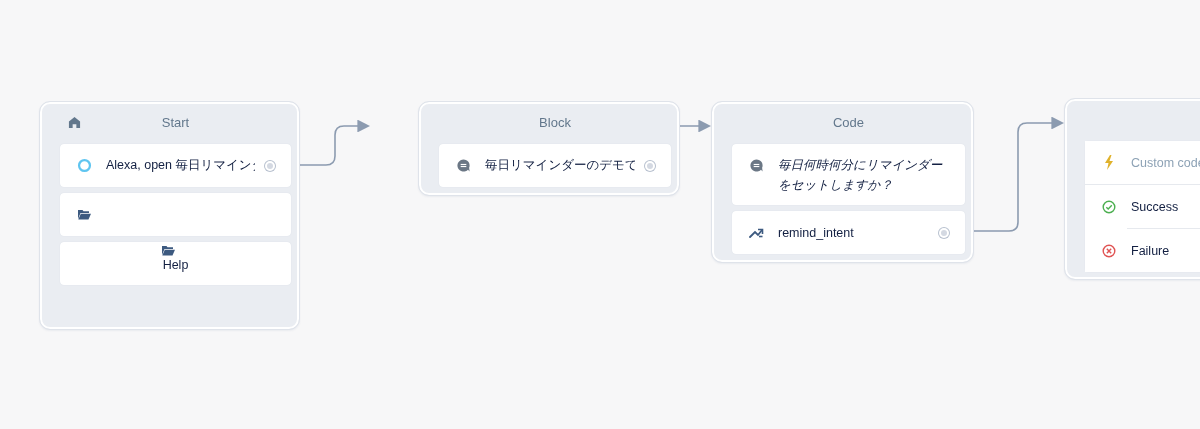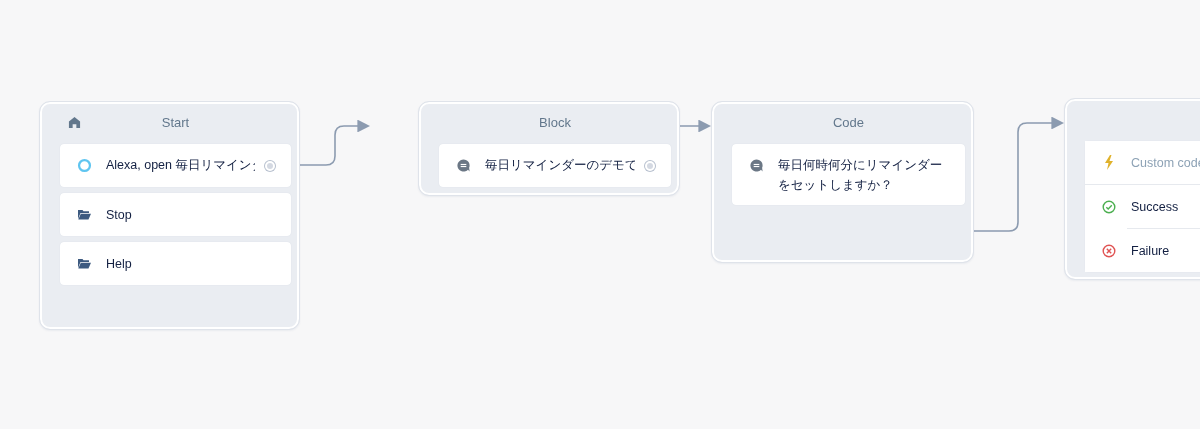--- a/index.html
+++ b/index.html
@@ -51,21 +51,21 @@
       position: relative;
     }
     .step + .step { margin-top: 6px; }
     .step .icon {
       width: 16px; height: 16px;
       flex: 0 0 16px;
       margin-right: 14px;
       display: flex; align-items: center; justify-content: center;
     }
     .step .label { flex: 1 1 auto; white-space: nowrap; overflow: hidden; }
-    .step .label.wrap { white-space: normal; line-height: 20px; }
+    .step .label.wrap { white-space: normal; line-height: 20px; font-style: italic; }
     .port {
       width: 10px; height: 10px;
       border-radius: 50%;
       background: #d4d9e2;
       border: 2px solid #ffffff;
       box-shadow: 0 0 0 1px #b8c1cf;
       flex: 0 0 10px;
       margin-left: 10px;
     }
     .group {
@@ -111,23 +111,22 @@
       <span class="label">Alexa, open 毎日リマインダー</span>
       <span class="port"></span>
     </div>
     <div class="step" style="height:43px;">
       <span class="icon">
         <svg width="13" height="11" viewBox="0 0 13 11">
             <path d="M0 1 L4.5 1 L5.5 2.2 L11 2.2 L11 4 L2.5 4 L0 10 Z" fill="#3d5a80"></path>
             <path d="M2.8 4.8 L13 4.8 L10.5 10.5 L0.3 10.5 Z" fill="#3d5a80"></path>
           </svg>
       </span>
-      <span class="label">Stop</span>
-    </div>
-    <div class="step" style="height:43px;">
+    </div>
+    <div class="step" style="height:43px;flex-direction:column;">
       <span class="icon">
         <svg width="13" height="11" viewBox="0 0 13 11">
             <path d="M0 1 L4.5 1 L5.5 2.2 L11 2.2 L11 4 L2.5 4 L0 10 Z" fill="#3d5a80"></path>
             <path d="M2.8 4.8 L13 4.8 L10.5 10.5 L0.3 10.5 Z" fill="#3d5a80"></path>
           </svg>
       </span>
       <span class="label">Help</span>
     </div>
   </div>
 
@@ -150,20 +149,31 @@
     <div class="node-title">Code</div>
     <div class="step" style="height:61px; align-items:flex-start; padding-top:11px;">
       <span class="icon" style="margin-top:2px;">
         <svg width="15" height="15" viewBox="0 0 16 16">
             <path d="M8 1.5 A6.5 6.5 0 1 0 12.8 12.4 L14.5 14.5 L14 10.5 A6.5 6.5 0 0 0 8 1.5 Z" fill="#6b7785"></path>
             <rect x="5" y="6.3" width="6" height="1.2" fill="#fff"></rect>
             <rect x="5" y="8.5" width="6" height="1.2" fill="#fff"></rect>
           </svg>
       </span>
       <span class="label wrap">毎日何時何分にリマインダーをセットしますか？</span>
+    </div>
+    <div class="step" style="height:43px;">
+      <span class="icon">
+        <svg width="15" height="12" viewBox="0 0 15 12">
+            <path d="M1 10 L6 5 L9 8 L13 3" fill="none" stroke="#3d5a80" stroke-width="1.8" stroke-linecap="round"></path>
+            <path d="M9 2.5 L13.5 2.5 L13.5 7" fill="none" stroke="#3d5a80" stroke-width="1.6"></path>
+            <path d="M10 9.5 L13.5 9.5" stroke="#3d5a80" stroke-width="1.6"></path>
+          </svg>
+      </span>
+      <span class="label">remind_intent</span>
+      <span class="port"></span>
     </div>
   </div>
 
   <div class="node" style="left:1064px; top:98px; width:260px; height:182px;">
     <div class="node-title" style="text-align:left; padding-left:116px;">Code</div>
     <div class="group">
       <div class="step" style="height:43px;">
         <span class="icon">
           <svg width="10" height="15" viewBox="0 0 10 15">
               <path d="M6 0 L1 8 L4.5 8 L3 15 L9 6 L5.5 6 L7.5 0 Z" fill="#e0b22b"></path>

